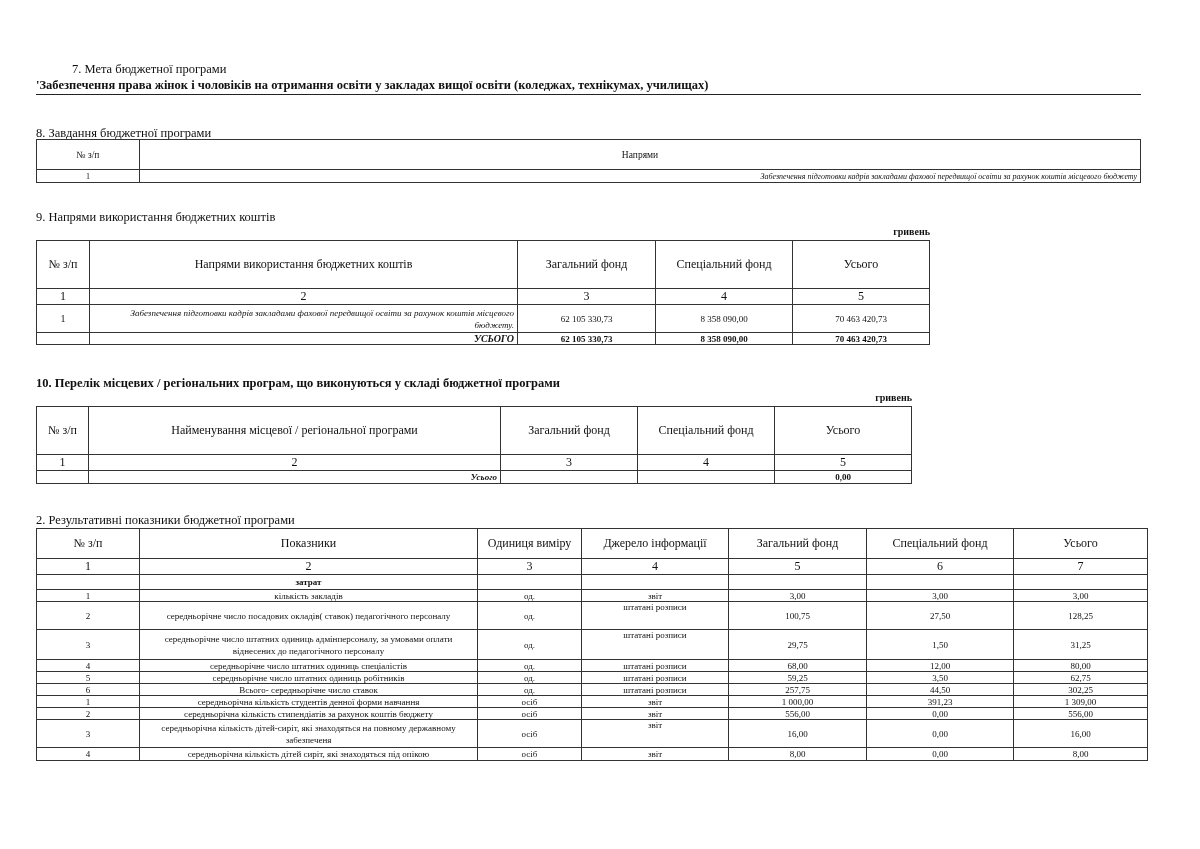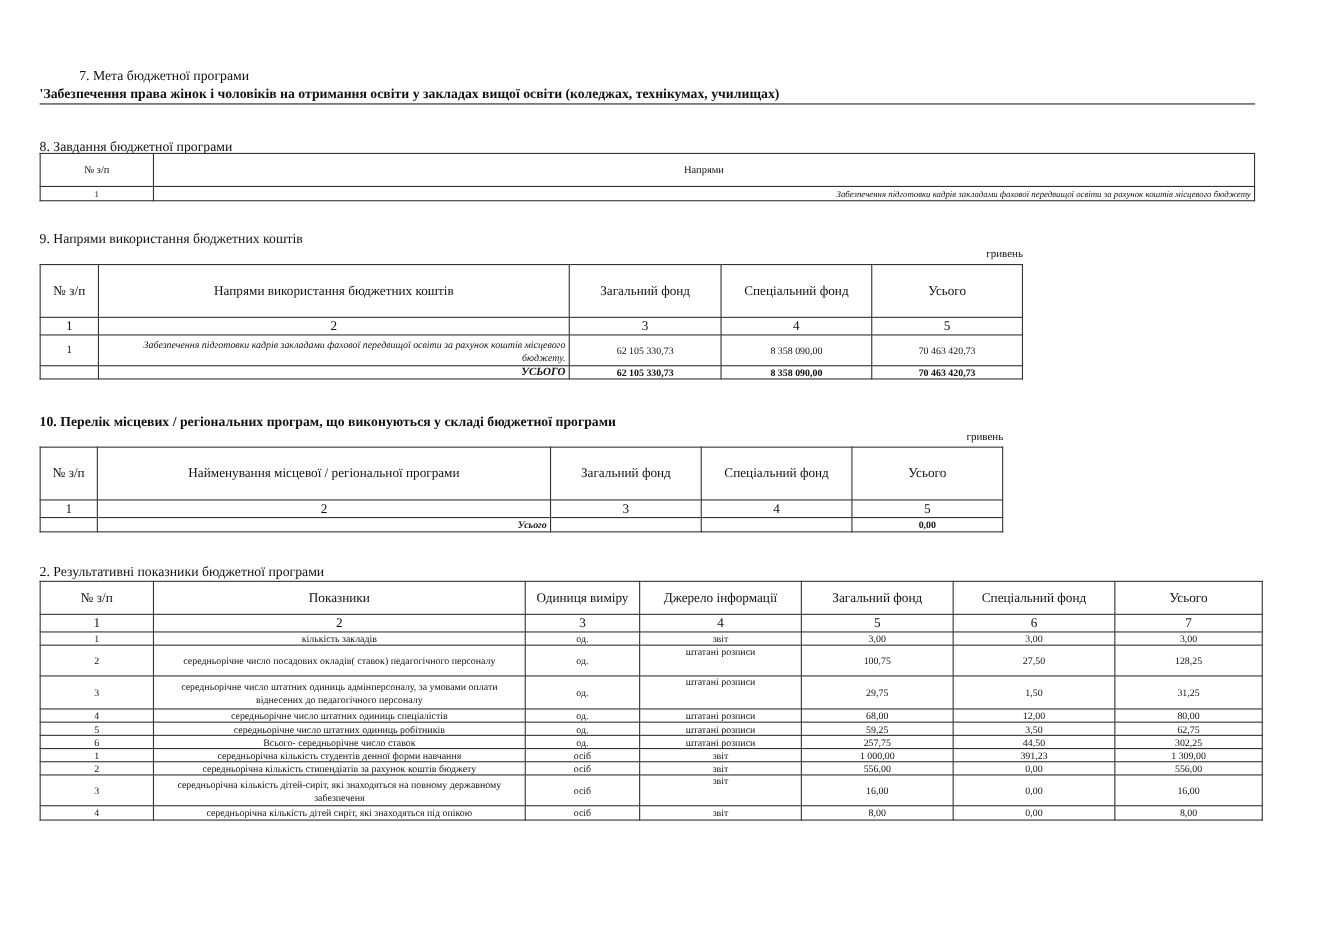--- a/index.html
+++ b/index.html
@@ -2,21 +2,21 @@
 <html><head>
 <meta charset="utf-8">
 <style>
   html, body { margin: 0; padding: 0; background: #ffffff; }
   body { width: 1200px; height: 849px; position: relative; overflow: hidden;
          font-family: "Liberation Serif", serif; color: #111; }
   .abs { position: absolute; }
   .sec-title { font-size: 12.5px; white-space: nowrap; }
   .goal { font-size: 12.5px; font-weight: bold; white-space: nowrap; }
   .goal-line { border-bottom: 1.3px solid #222; }
-  .unit { font-size: 10px; font-weight: normal; }
+  .unit { font-size: 10px; font-weight: bold; }
   table { border-collapse: collapse; position: absolute; table-layout: fixed; }
   td { border: 1.2px solid #333; padding: 0 3px; vertical-align: middle; overflow: hidden; }
   .c { text-align: center; }
   .l { text-align: right; font-style: italic; }
   .b { font-weight: bold; }
   .t8 td { font-size: 8px; }
   .t8 .hdr td { font-size: 9.5px; }
   .t9 td { font-size: 9px; }
   .t9 .hdr td { font-size: 12px; }
   .t9 .num td { font-size: 12px; }
@@ -156,20 +156,29 @@
   <tr class="num" style="height:15px;">
     <td class="c">1</td>
     <td class="c">2</td>
     <td class="c">3</td>
     <td class="c">4</td>
     <td class="c">5</td>
     <td class="c">6</td>
     <td class="c">7</td>
   </tr>
 
+  <tr class="cat" style="height:15px;">
+    <td></td>
+        <td class="c">затрат</td>
+    <td></td>
+        <td></td>
+        <td></td>
+        <td></td>
+        <td></td>
+  </tr>
   <tr style="height:12px;">
     <td class="c">1</td>
     <td class="c">кількість закладів</td>
     <td class="c">од.</td>
     <td class="c">звіт</td>
     <td class="c">3,00</td>
     <td class="c">3,00</td>
     <td class="c">3,00</td>
   </tr>
   <tr style="height:28px;">

